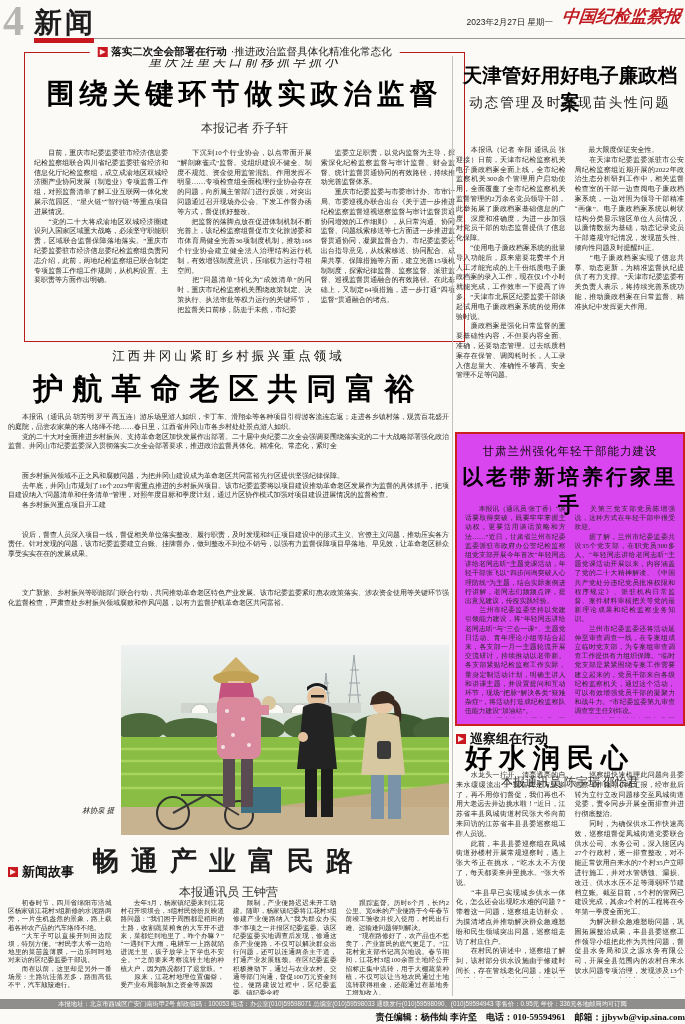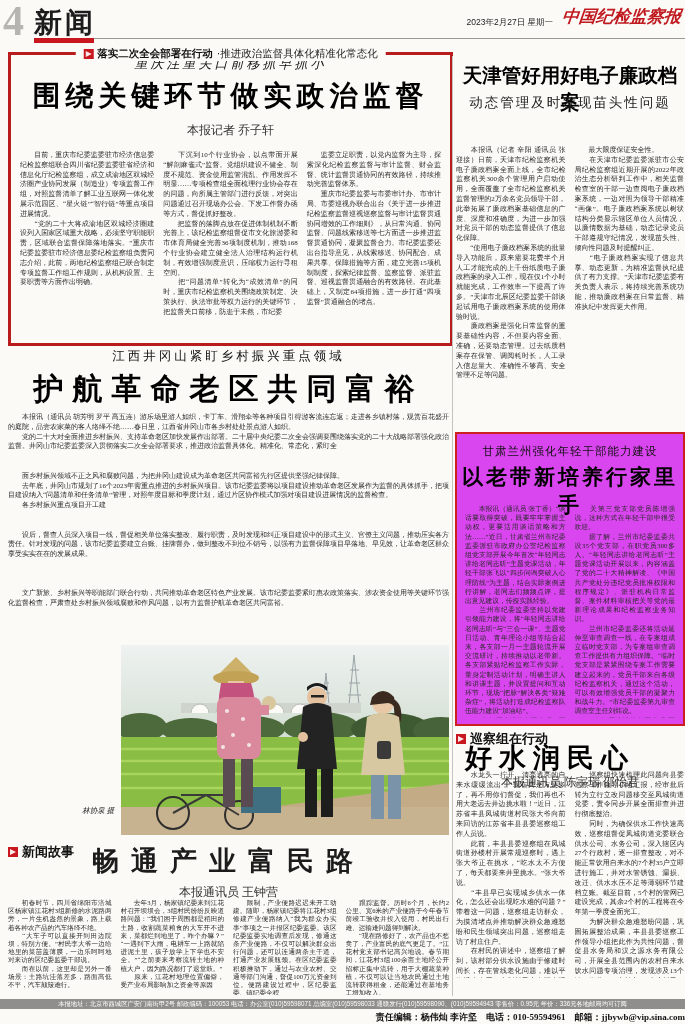--- a/index.html
+++ b/index.html
@@ -17,42 +17,42 @@
   .kicker{text-align:center;font-size:13px;letter-spacing:3px;color:#111;}
   .headline{text-align:center;font-weight:bold;color:#000;}
   .byline{text-align:center;font-size:12px;color:#333;}
   .cols{display:flex;gap:9px;overflow:hidden;}
   .col{flex:1;font-size:7px;line-height:9.8px;text-align:justify;white-space:pre-line;color:#2a2a2a;overflow:hidden;}
   .badge{display:inline-block;width:10px;height:10px;background:#c8171e;position:relative;flex:none;}
   .badge::after{content:"";position:absolute;left:2px;top:2px;border-left:6px solid #fff;border-top:3px solid transparent;border-bottom:3px solid transparent;opacity:.9;}
   .seclabel{display:flex;align-items:center;gap:4px;font-family:Liberation Serif, serif;
             font-weight:bold;font-size:13px;color:#111;}
   
-  .topbox{position:absolute;left:8px;top:52px;width:439px;height:288px;border:3px solid #b91c1c;}
+  .topbox{position:absolute;left:24px;top:52px;width:439px;height:288px;border:1px solid #b91c1c;}
   .banner{position:absolute;left:50%;top:-8px;transform:translateX(-50%);display:flex;align-items:center;gap:4px;
           background:#fbfaf7;padding:0 8px;white-space:nowrap;font-family:"Liberation Sans",sans-serif;font-size:10.5px;}
   .banner .b1{font-weight:bold;color:#111;}
   .banner .b2{color:#222;}
   .topbox .kicker{font-style:italic;}
   .topbox .headline{font-size:28px;letter-spacing:5px;margin-top:4px;}
   .topbox .byline{margin-top:7px;}
   .topbox .cols{position:absolute;left:9px;right:9px;top:96px;bottom:6px;}
   
   .art2{position:absolute;left:8px;top:348px;width:441px;}
   .art2 .kicker{font-size:12.5px;}
   .art2 .headline{font-size:30px;letter-spacing:9px;margin-top:4px;}
   .art2-cols{position:absolute;left:8px;top:413px;width:441px;height:226px;flex-direction:column;}
   
   .photo-caption{position:absolute;left:8px;top:690px;width:106px;height:122px;font-size:7.5px;line-height:11px;
                  font-style:italic;text-align:justify;white-space:pre-line;color:#222;}
   .photo-credit{position:absolute;left:8px;top:806px;width:106px;font-size:7.5px;text-align:right;font-style:italic;}
   .photo{position:absolute;left:121px;top:645px;width:328px;height:190px;background:#cfe0d8;}
   .photo svg{display:block;}
   
-  .story-label{position:absolute;left:8px;top:843px;justify-content:space-between;}
+  .story-label{position:absolute;left:8px;top:863px;justify-content:space-between;}
   .story-head{position:absolute;left:8px;top:843px;width:441px;font-size:27px;letter-spacing:12px;text-align:center;font-weight:bold;}
   .story-byline{position:absolute;left:8px;top:884px;width:441px;}
   .story-cols{position:absolute;left:8px;top:899px;width:441px;height:96px;}
   .story-cols .col{font-size:6.6px;line-height:8.2px;}
   
   .vrule{position:absolute;left:452px;top:56px;width:1px;height:940px;background:#c4c2bd;}
   .tj-head{position:absolute;left:456px;top:62px;width:228px;font-size:19.5px;letter-spacing:0px;}
   .tj-sub{position:absolute;left:456px;top:94px;width:228px;text-align:center;font-size:13.5px;letter-spacing:2px;}
   .tj-cols{position:absolute;left:456px;top:146px;width:228px;height:280px;}
   .redbox{position:absolute;left:455px;top:432px;width:226px;height:290px;border:2px solid #cc1f1f;background:#d946ef;}

